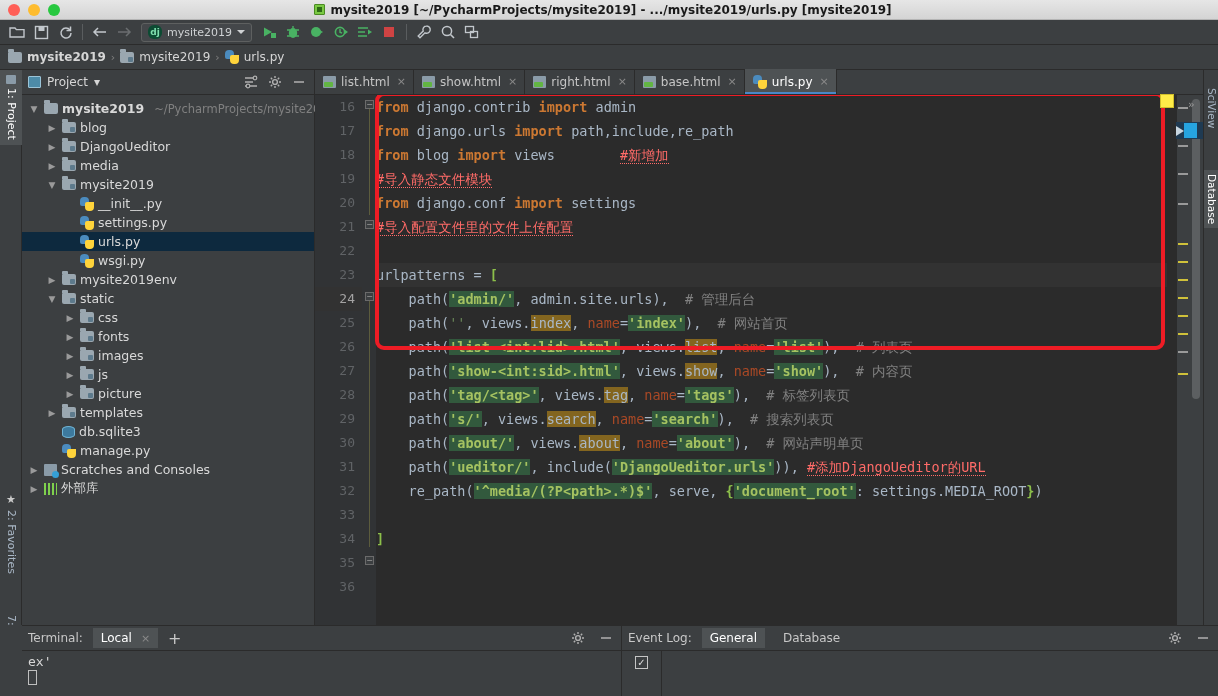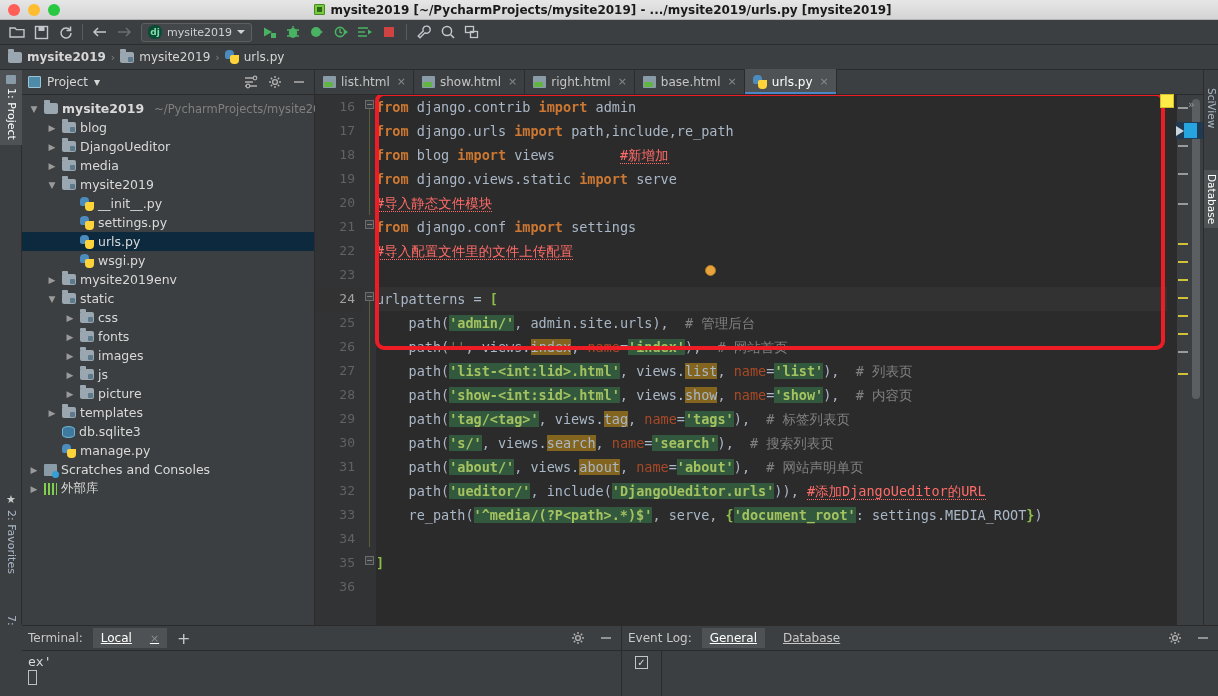--- a/index.html
+++ b/index.html
@@ -312,21 +312,21 @@
     display: flex;
   }
   .term-panel { width: 600px; border-right: 1px solid #2b2b2b; position: relative; }
   .evt-panel  { flex: 1; position: relative; }
   .bp-header {
     height: 24px; display: flex; align-items: center;
     padding: 0 6px; gap: 10px; font-size: 12px; color: #c8c8c8;
   }
   .bp-tab {
     padding: 3px 8px; font-size: 12px; color: #c8c8c8;
-    display: flex; align-items: center; gap: 16px; text-decoration: underline;
+    display: flex; align-items: center; gap: 7px;
   }
   .bp-tab.active { background: #4e5254; color: #ffffff; }
   .bp-spacer { flex: 1; }
   .bp-icon { width: 18px; height: 18px; display: flex; align-items: center; justify-content: center; color: #b0b0b0; }
   .term-body {
     position: absolute; left: 0; top: 24px; right: 0; bottom: 0;
     background: #3c3f41; border-top: 1px solid #2b2b2b;
     padding: 3px 6px;
     font-family: "DejaVu Sans Mono", "Liberation Mono", monospace;
     font-size: 13px; color: #d6d6d6;
@@ -686,21 +686,20 @@
         <div class="fold-mark" style="top:197px;">−</div>
         <div class="fold-line" style="top:206px;height:246px;"></div>
         <div class="fold-mark" style="top:461px;">−</div>
       </div>
       <div class="bulb" style="left:390px; top:170px;"></div>
 
       <div class="code-lines" id="code-lines">
           <div class="cline"><span class="kw">from</span>&nbsp;<span class="id">django.contrib</span>&nbsp;<span class="kw">import</span>&nbsp;<span class="id">admin</span></div>
           <div class="cline"><span class="kw">from</span>&nbsp;<span class="id">django.urls</span>&nbsp;<span class="kw">import</span>&nbsp;<span class="id">path</span><span class="br">,</span><span class="id">include</span><span class="br">,</span><span class="id">re_path</span></div>
           <div class="cline"><span class="kw">from</span>&nbsp;<span class="id">blog</span>&nbsp;<span class="kw">import</span>&nbsp;<span class="id">views</span>&nbsp;&nbsp;&nbsp;&nbsp;&nbsp;&nbsp;&nbsp;&nbsp;<span class="cmtred">#新增加</span></div>
-          <div class="cline"><span class="kw">from</span>&nbsp;<span class="id">django.views.static</span>&nbsp;<span class="kw">import</span>&nbsp;<span class="id">serve</span></div>
           <div class="cline"><span class="cmtred">#导入静态文件模块</span></div>
           <div class="cline"><span class="kw">from</span>&nbsp;<span class="id">django.conf</span>&nbsp;<span class="kw">import</span>&nbsp;<span class="id">settings</span></div>
           <div class="cline"><span class="cmtred">#导入配置文件里的文件上传配置</span></div>
           <div class="cline"></div>
           <div class="cline cur"><span class="id">urlpatterns</span>&nbsp;<span class="br">=</span>&nbsp;<span class="brg">[</span></div>
           <div class="cline">&nbsp;&nbsp;&nbsp;&nbsp;<span class="id">path</span><span class="br">(</span><span class="strbh">'admin/'</span><span class="br">,</span>&nbsp;<span class="id">admin.site.urls</span><span class="br">)</span><span class="br">,</span>&nbsp;&nbsp;<span class="cmt">#&nbsp;管理后台</span></div>
           <div class="cline">&nbsp;&nbsp;&nbsp;&nbsp;<span class="id">path</span><span class="br">(</span><span class="str">''</span><span class="br">,</span>&nbsp;<span class="id">views.</span><span class="hl">index</span><span class="br">,</span>&nbsp;<span class="kwarg">name</span><span class="br">=</span><span class="strbh">'index'</span><span class="br">)</span><span class="br">,</span>&nbsp;&nbsp;<span class="cmt">#&nbsp;网站首页</span></div>
           <div class="cline">&nbsp;&nbsp;&nbsp;&nbsp;<span class="id">path</span><span class="br">(</span><span class="strbh">'list-&lt;int:lid&gt;.html'</span><span class="br">,</span>&nbsp;<span class="id">views.</span><span class="hl">list</span><span class="br">,</span>&nbsp;<span class="kwarg">name</span><span class="br">=</span><span class="strbh">'list'</span><span class="br">)</span><span class="br">,</span>&nbsp;&nbsp;<span class="cmt">#&nbsp;列表页</span></div>
           <div class="cline">&nbsp;&nbsp;&nbsp;&nbsp;<span class="id">path</span><span class="br">(</span><span class="strbh">'show-&lt;int:sid&gt;.html'</span><span class="br">,</span>&nbsp;<span class="id">views.</span><span class="hl">show</span><span class="br">,</span>&nbsp;<span class="kwarg">name</span><span class="br">=</span><span class="strbh">'show'</span><span class="br">)</span><span class="br">,</span>&nbsp;&nbsp;<span class="cmt">#&nbsp;内容页</span></div>
           <div class="cline">&nbsp;&nbsp;&nbsp;&nbsp;<span class="id">path</span><span class="br">(</span><span class="strbh">'tag/&lt;tag&gt;'</span><span class="br">,</span>&nbsp;<span class="id">views.</span><span class="hl">tag</span><span class="br">,</span>&nbsp;<span class="kwarg">name</span><span class="br">=</span><span class="strbh">'tags'</span><span class="br">)</span><span class="br">,</span>&nbsp;&nbsp;<span class="cmt">#&nbsp;标签列表页</span></div>

